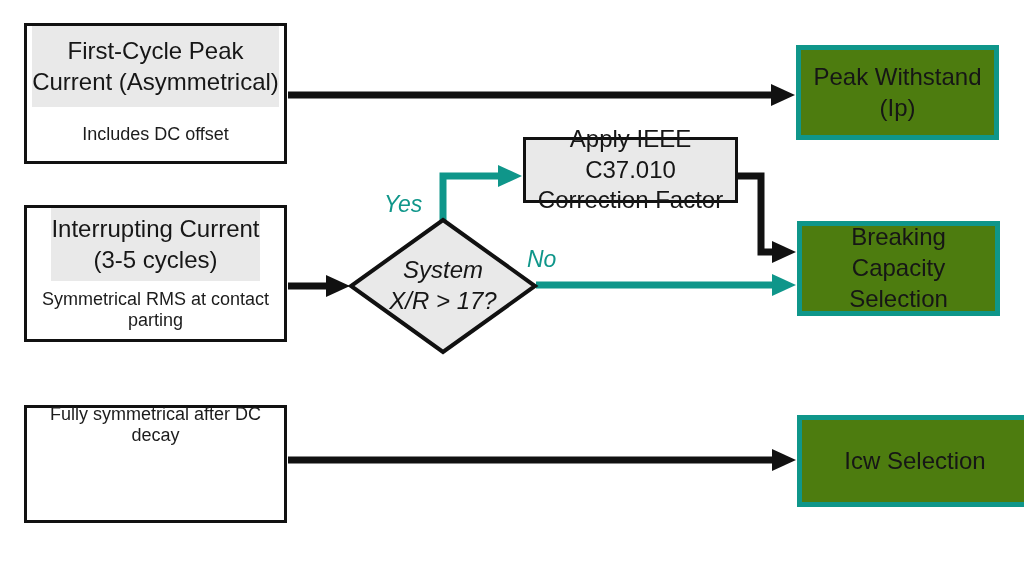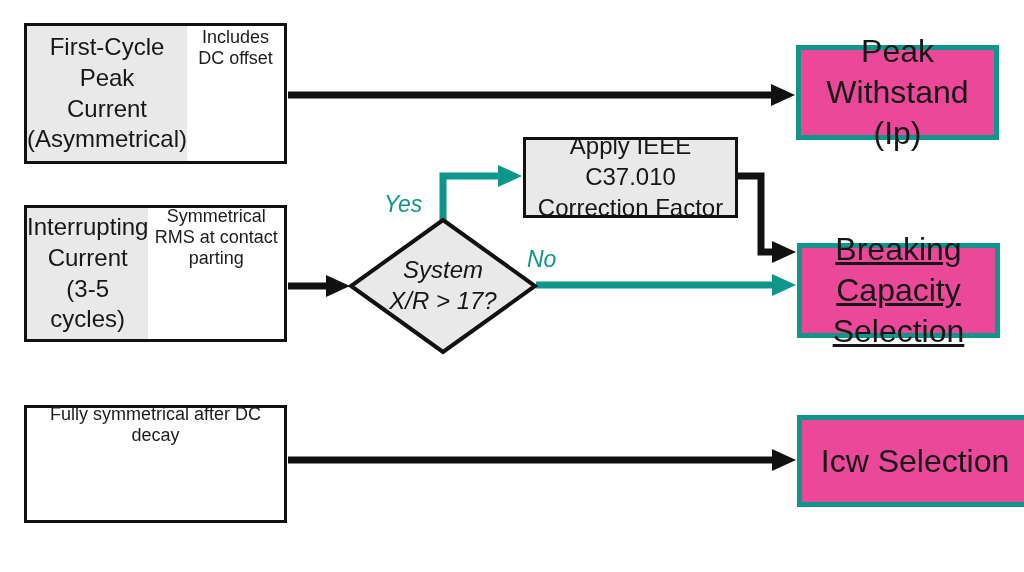--- a/index.html
+++ b/index.html
@@ -45,21 +45,22 @@
   .node{
     position:absolute;
     box-sizing:border-box;
   }
   .src{
     left:24px;
     width:263px;
     border:3px solid var(--ink);
     background:#ffffff;
     display:flex;
-    flex-direction:row;
+    flex-direction:column;
+    align-items:center;
   }
   .src .title{
     flex:1;
     background:var(--box_fill);
     display:flex;
     align-items:center;
     justify-content:center;
     text-align:center;
     white-space:pre-line;
     font-size:24px;
@@ -70,52 +71,52 @@
     height:58px;
     background:#ffffff;
     display:flex;
     align-items:center;
     justify-content:center;
     text-align:center;
     font-size:18px;
     color:#1c1c1c;
   }
   .src.b1{ top:23px; height:141px; }
-  .src.b1 .note{ height:44px; }
+  .src.b1 .note{ height:54px; }
   .src.b2{ top:205px; height:137px; }
   .src.b3{ top:405px; height:118px; }
   .src.b3 .note{ height:34px; }
 
   .proc{
     left:523px; top:137px;
-    width:215px; height:81px;
+    width:215px; height:66px;
     background:var(--box_fill);
     border:3px solid var(--ink);
     display:flex;
     align-items:center;
     justify-content:center;
     text-align:center;
     white-space:pre-line;
     font-size:24px;
     line-height:1.28;
   }
   .out{
     width:203px; height:95px;
     border:5px solid var(--teal);
-    background:#ec4899;
-    display:flex;
-    align-items:center;
-    justify-content:center;
-    text-align:center;
-    white-space:pre-line;
-    font-size:32px;
+    background:#4d7c0f;
+    display:flex;
+    align-items:center;
+    justify-content:center;
+    text-align:center;
+    white-space:pre-line;
+    font-size:24px;
     line-height:1.28;
   }
   .out.o1{ left:796px; top:45px; }
-  .out.o2{ left:797px; top:243px;text-decoration:underline; }
+  .out.o2{ left:797px; top:221px; }
   .out.o3{ left:797px; top:415px; height:92px; width:236px; }
 
   .diamond-label{
     left:353px; top:252px;
     width:180px; height:66px;
     display:flex;
     align-items:center;
     justify-content:center;
     text-align:center;
     white-space:pre-line;

